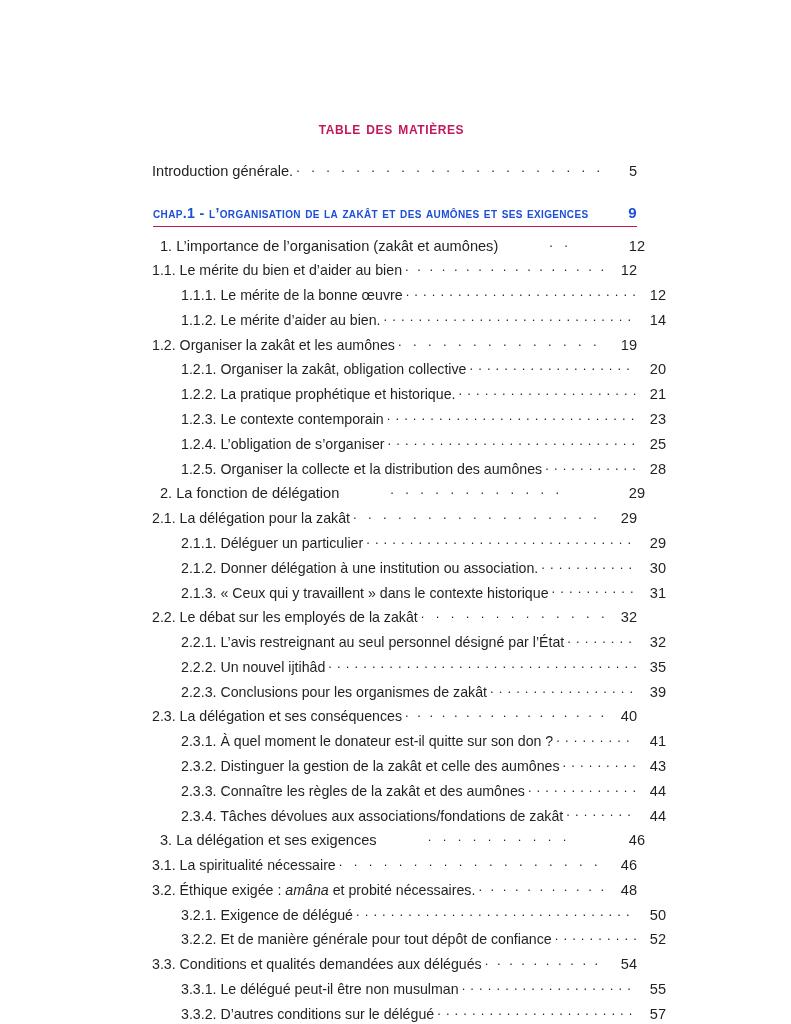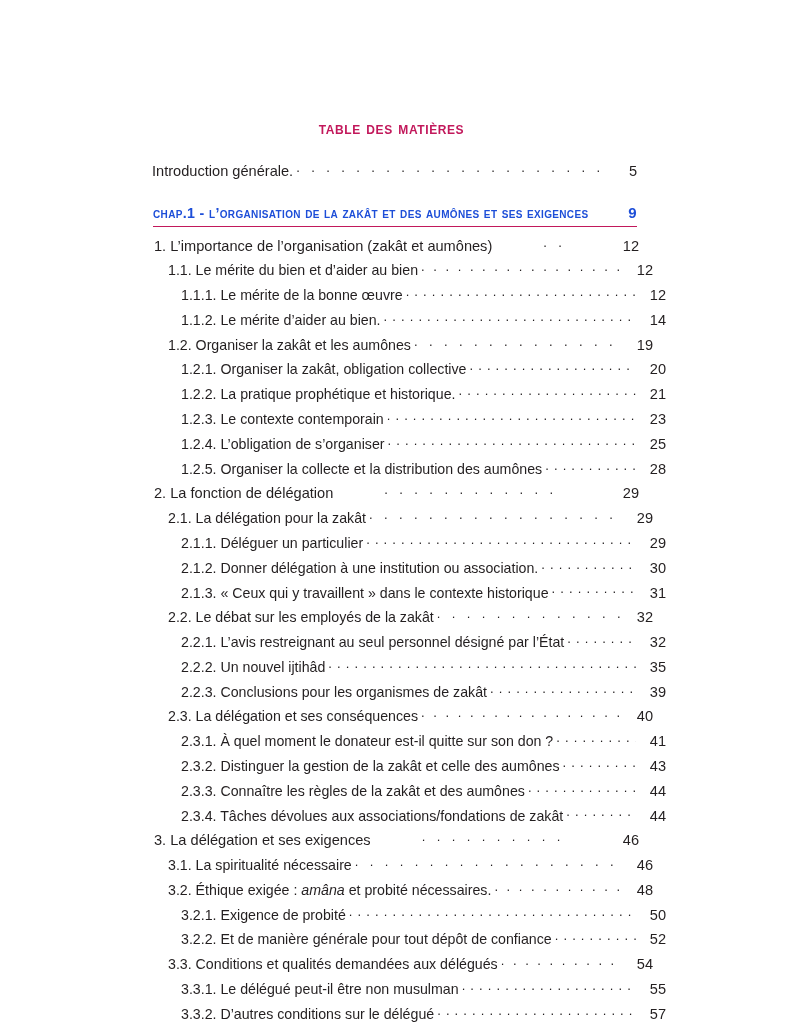--- a/index.html
+++ b/index.html
@@ -84,22 +84,22 @@
     padding-left: 4px;
   }
 
   
   .lead-wide span  { letter-spacing: 11.4px; }
   .lead-mid span   { letter-spacing: 8.6px; }
   .lead-tight span { letter-spacing: 5.1px; }
 
   
   .lvl0 { margin-left: 0px; }
-  .lvl1 { margin-left: 2px; gap: 48px; }
-  .lvl2 { margin-left: 16px; }
+  .lvl1 { margin-left: 8px; gap: 48px; }
+  .lvl2 { }
   .lvl3 { margin-left: 29px; }
 
   .lvl2 .label, .lvl3 .label { font-size: 14.2px; }
 
   
   .entry.intro { margin-bottom: 25px; }
 
   
   .chapter {
     color: #1d4ed8;
@@ -338,21 +338,21 @@
           <span class="page-num">46</span>
         </div>
         <div class="entry lvl2">
           <span class="label">3.2. Éthique exigée : <span class="ital">amâna</span> et probité nécessaires.</span>
           <span class="leader lead-mid">
             <span>..........................................................................................</span>
           </span>
           <span class="page-num">48</span>
         </div>
         <div class="entry lvl3">
-          <span class="label">3.2.1. Exigence de probité</span>
+          <span class="label">3.2.1. Exigence de délégué</span>
           <span class="leader lead-tight">
             <span>..........................................................................................</span>
           </span>
           <span class="page-num">50</span>
         </div>
         <div class="entry lvl3">
           <span class="label">3.2.2. Et de manière générale pour tout dépôt de confiance</span>
           <span class="leader lead-tight">
             <span>..........................................................................................</span>
           </span>

